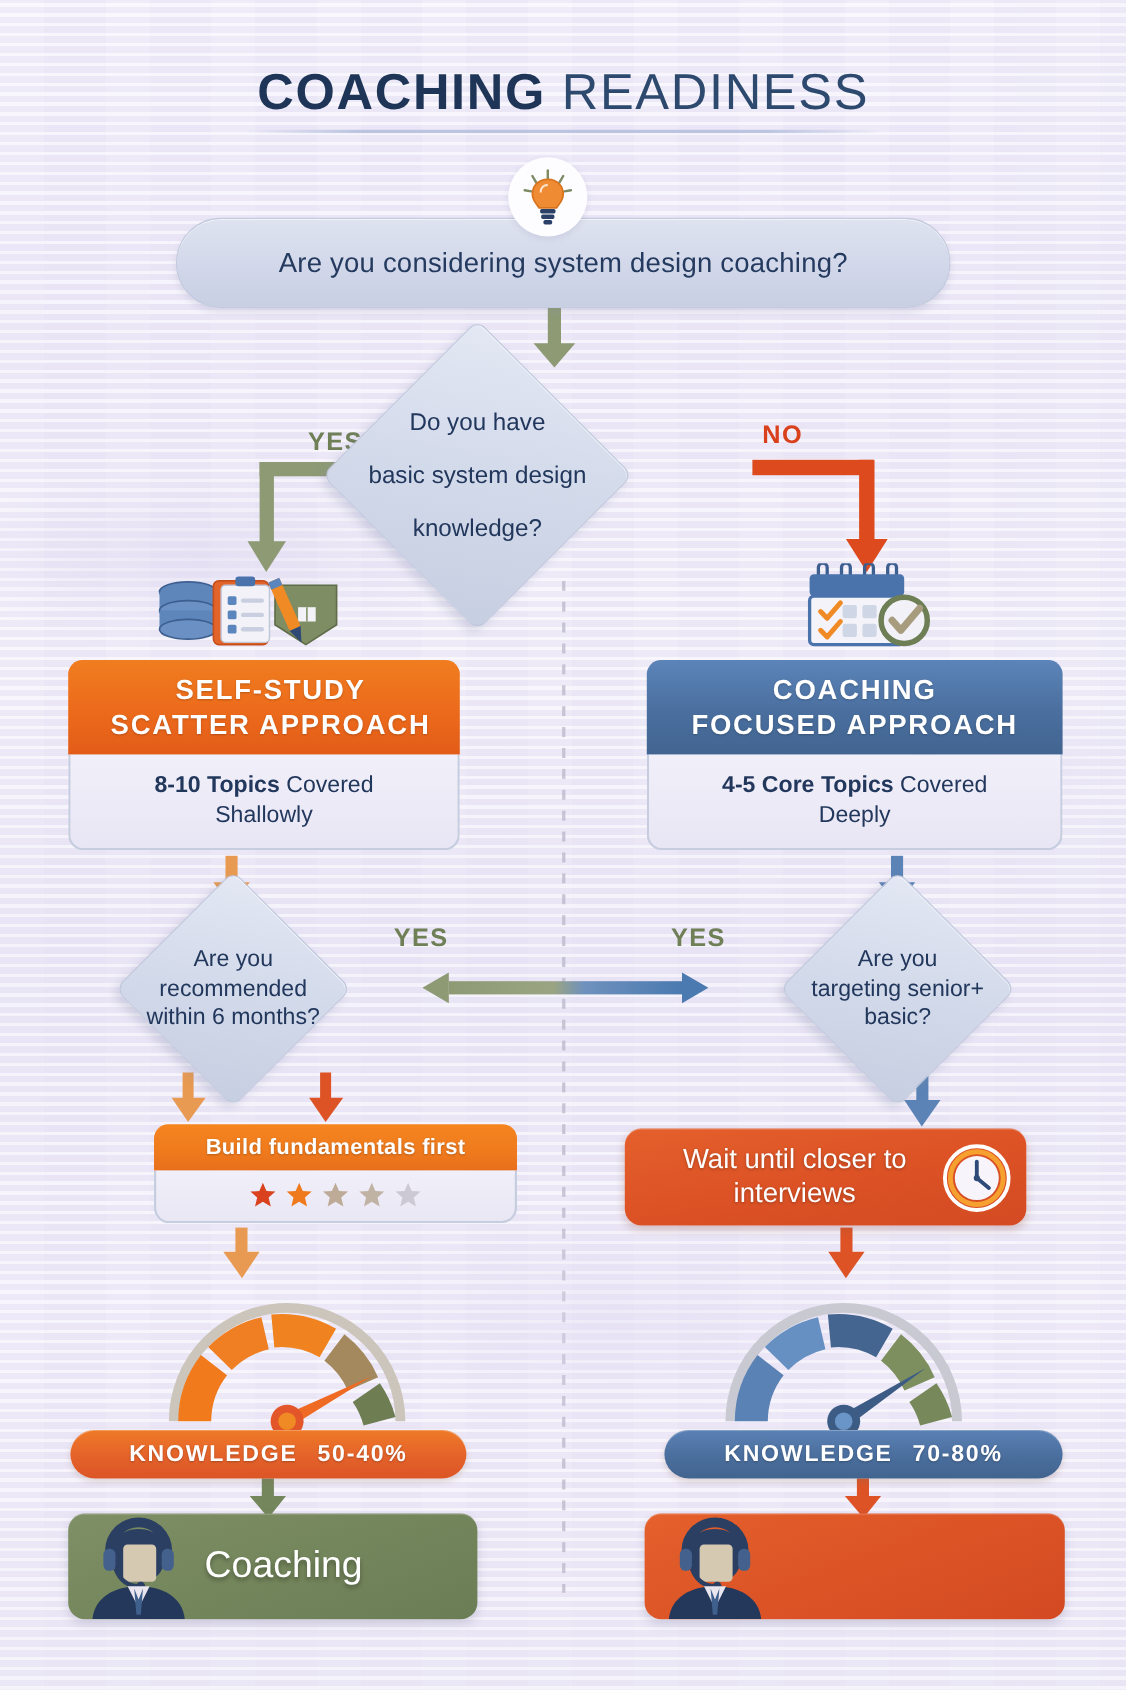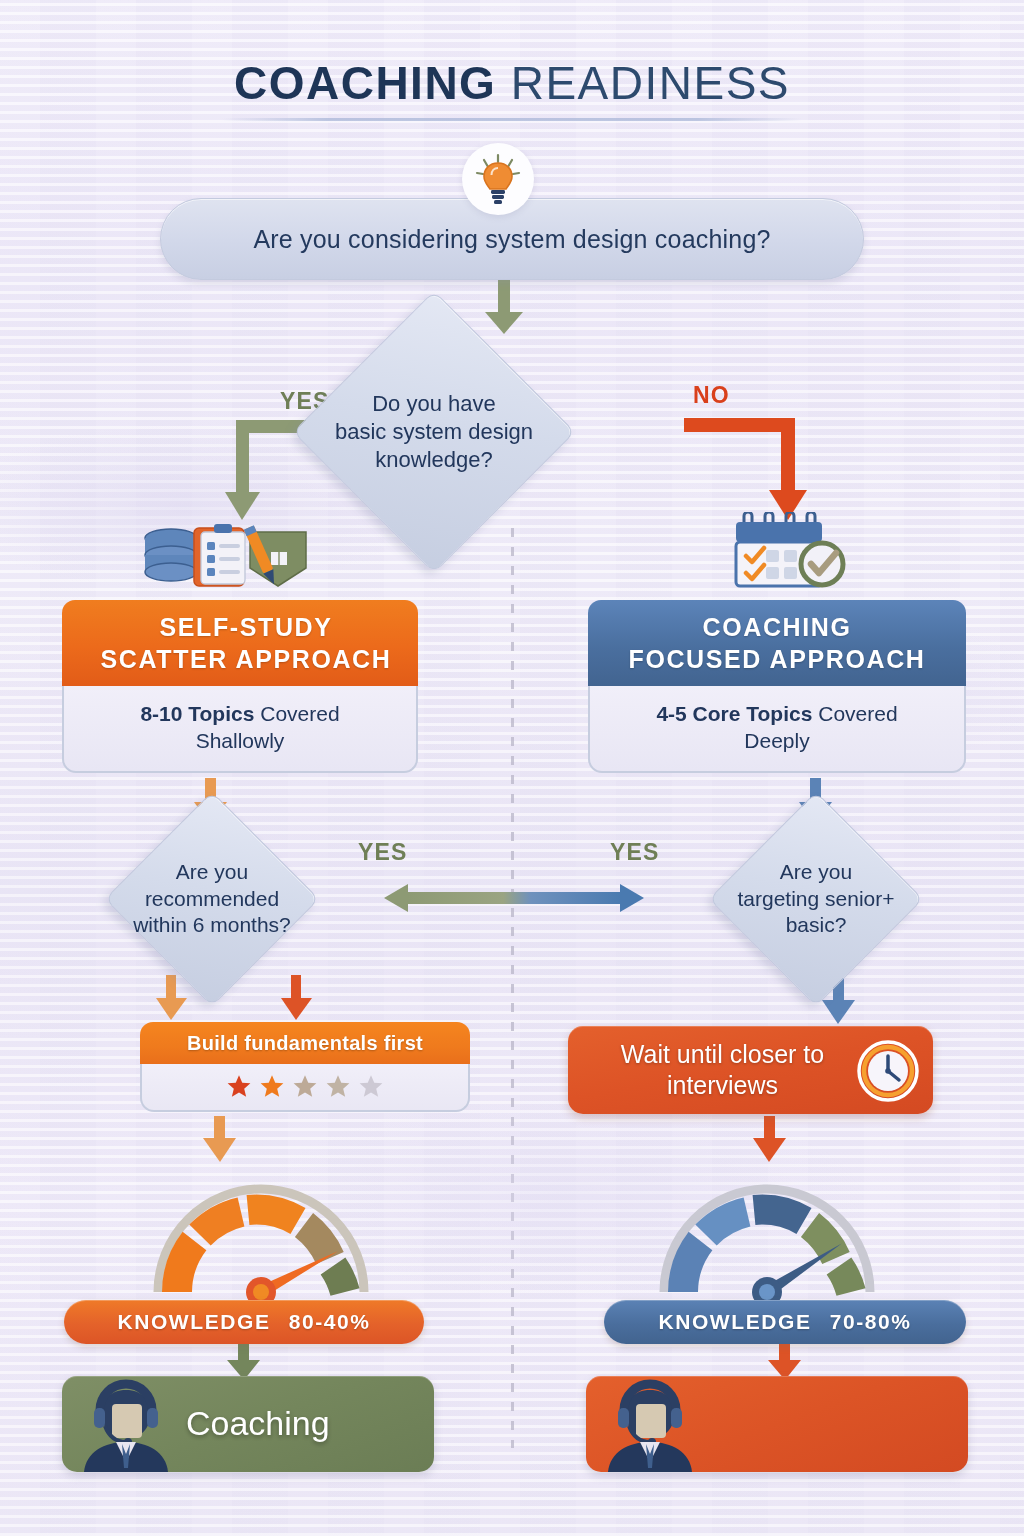--- a/index.html
+++ b/index.html
@@ -102,21 +102,21 @@
     position: absolute; inset: 0;
     display: flex; flex-direction: column;
     align-items: center; justify-content: center;
     text-align: center;
     color: #22375c;
     line-height: 1.28;
     z-index: 2;
   }
 
   #d1 { left: 334px; top: 332px; width: 200px; height: 200px; }
-  #d1 .diamond-text { font-size: 22px; padding: 0 6px; left:-28px; right:-28px; }
+  #d1 .diamond-text { font-size: 22px; padding: 0 6px; left:-28px; right:-28px;gap:20px; }
 
   #d2 { left: 136px; top: 823px; width: 152px; height: 152px; }
   #d2 .diamond-text { font-size: 21px; left: -48px; right: -48px; }
 
   #d3 { left: 740px; top: 823px; width: 152px; height: 152px; }
   #d3 .diamond-text { font-size: 21px; left: -52px; right: -52px; }
 
   
   .branch-label {
     position: absolute;
@@ -562,21 +562,21 @@
         <polygon points="113,110 113,122 202,116" fill="#3d5c85"></polygon>
       </g>
       <circle cx="113" cy="116" r="15" fill="#3d5c85"></circle>
       <circle cx="113" cy="116" r="8" fill="#6a95c8"></circle>
     </svg>
   </div>
 
   <div class="kbar layer" id="kbar-left">
     <span>KNOWLEDGE</span>
     <span class="gap"></span>
-    <span>80-40%</span>
+    <span>50-40%</span>
   </div>
   <div class="kbar layer" id="kbar-right">
     <span>KNOWLEDGE</span>
     <span class="gap"></span>
     <span>70-80%</span>
   </div>
 
   <div class="result layer" id="res-left">
     <svg class="avatar" width="108" height="96" viewBox="0 0 108 96">
       <path d="M54 14 C38 14 30 24 30 38 C30 52 38 62 54 62 C70 62 78 52 78 38 C78 24 70 14 54 14 Z" fill="#2b3f63"></path>

